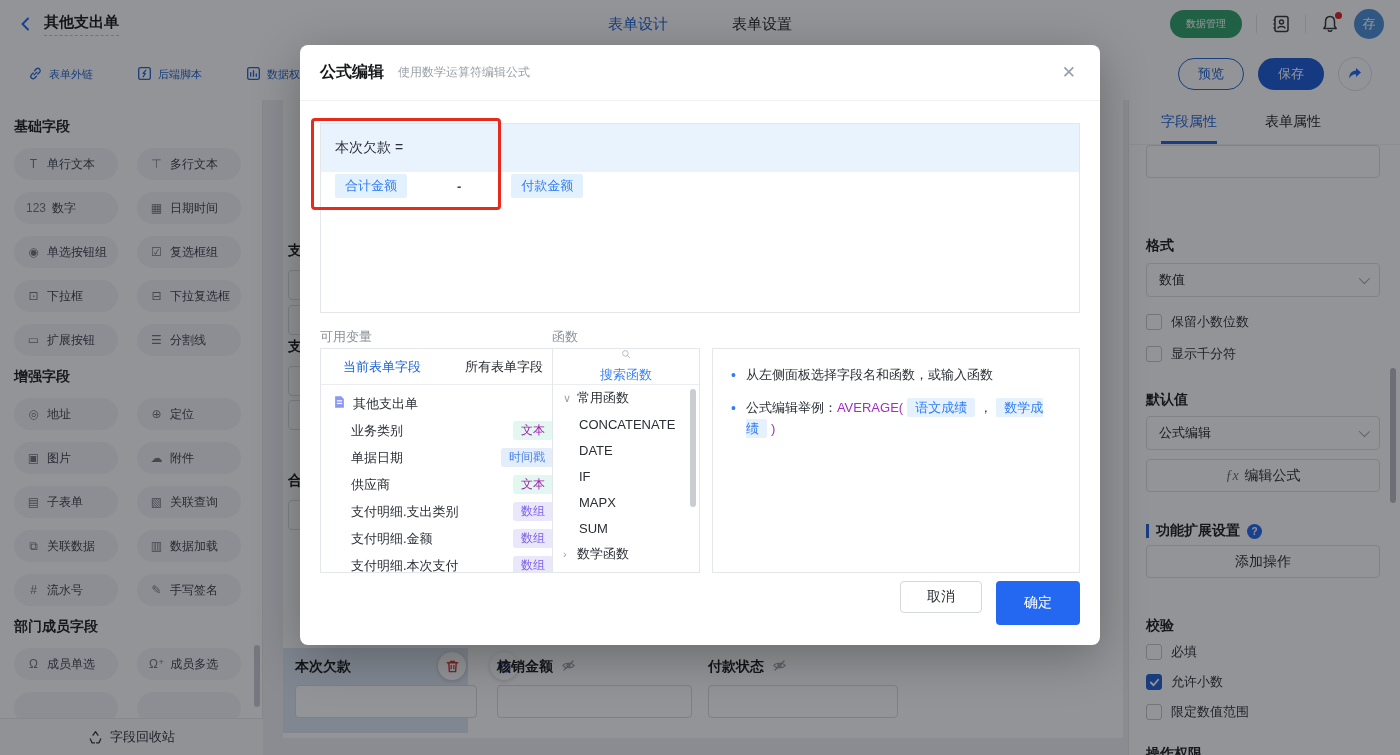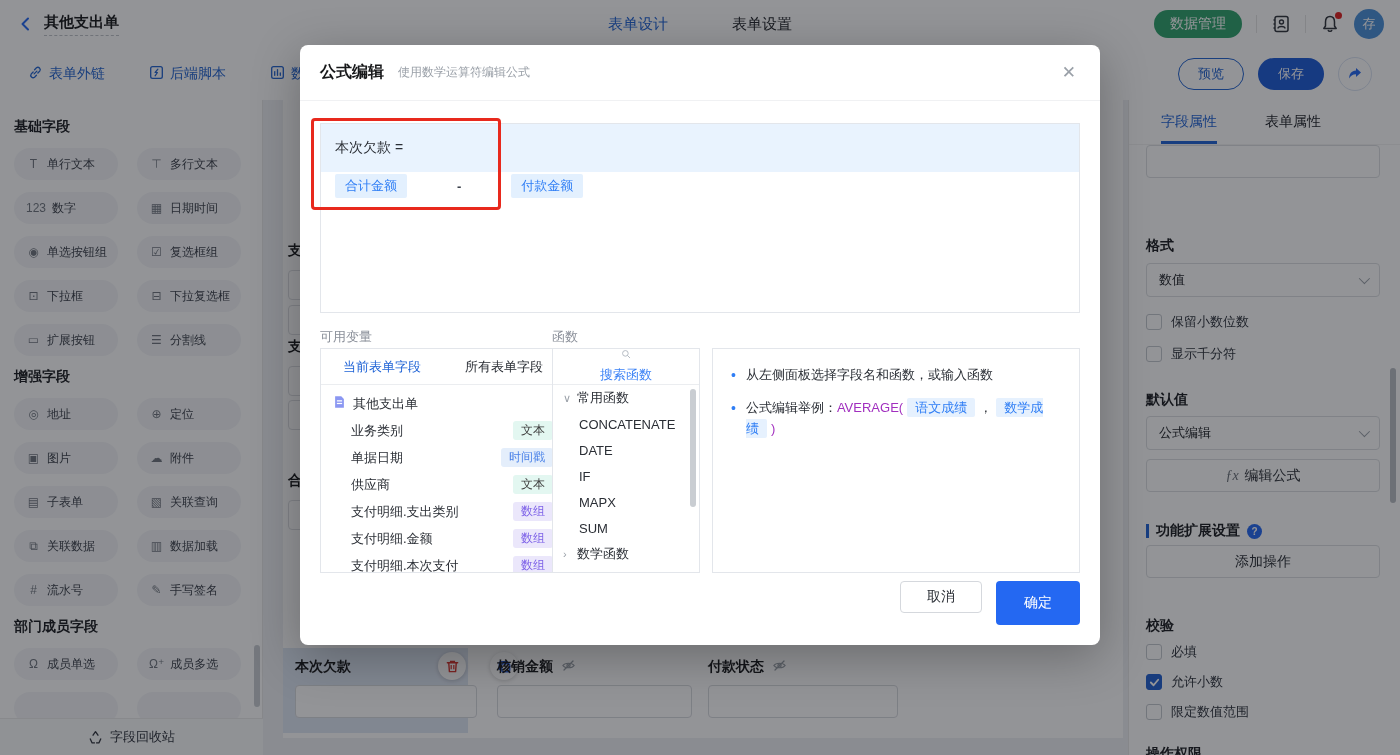--- a/index.html
+++ b/index.html
@@ -8,30 +8,30 @@
   #app{position:relative;width:1400px;height:755px;background:#eef0f4;overflow:hidden;font-size:13px;}
 
   
   .topbar{position:absolute;top:0;left:0;right:0;height:48px;background:#fff;display:flex;align-items:center;z-index:1;}
   .back{margin-left:18px;display:flex;align-items:center;cursor:pointer;}
   .doc-title{margin-left:10px;font-size:15px;font-weight:bold;color:#17181a;position:relative;padding-bottom:3px;border-bottom:1px dashed #bfc3c9;}
   .topbar-tabs{position:absolute;left:50%;transform:translateX(-50%);display:flex;gap:64px;}
   .topbar-tabs .ttab{font-size:15px;color:#21242a;cursor:pointer;}
   .topbar-tabs .ttab.active{color:#1f63d6;}
   .topbar-right{position:absolute;right:16px;display:flex;align-items:center;gap:14px;}
-  .pill-green{height:28px;padding:0 16px;border-radius:14px;background:#2ea26c;color:#fff;font-size:14px;display:flex;align-items:center;cursor:pointer;}
+  .pill-green{height:28px;padding:0 16px;border-radius:14px;background:#2ea26c;color:#fff;font-size:10px;display:flex;align-items:center;cursor:pointer;}
   .vdiv{width:1px;height:18px;background:#e3e3e3;}
   .iconbtn{position:relative;display:flex;align-items:center;cursor:pointer;}
   .reddot{position:absolute;top:-2px;right:-2px;width:7px;height:7px;border-radius:50%;background:#e02020;}
   .avatar{width:30px;height:30px;border-radius:50%;background:#4a90d9;color:#fff;font-size:13px;display:flex;align-items:center;justify-content:center;cursor:pointer;}
 
   
   .toolbar{position:absolute;top:48px;left:0;right:0;height:52px;background:#fff;z-index:1;display:flex;align-items:center;}
   .tlinks{display:flex;gap:44px;margin-left:28px;}
-  .tlink{color:#2264d1;font-size:14px;display:flex;align-items:center;gap:6px;cursor:pointer;white-space:nowrap;}
+  .tlink{color:#2264d1;font-size:11px;display:flex;align-items:center;gap:6px;cursor:pointer;white-space:nowrap;}
   .toolbar-right{position:absolute;right:28px;display:flex;align-items:center;gap:14px;}
   .btn-preview{width:66px;height:32px;border-radius:16px;border:1px solid #2264d1;color:#2264d1;background:#fff;font-size:13px;display:flex;align-items:center;justify-content:center;cursor:pointer;}
   .btn-save{width:66px;height:32px;border-radius:16px;background:#1c5bd8;color:#fff;font-size:13px;display:flex;align-items:center;justify-content:center;cursor:pointer;}
   .btn-share{width:34px;height:34px;border-radius:50%;background:#fff;border:1px solid #d9e2f2;display:flex;align-items:center;justify-content:center;cursor:pointer;}
 
   
   .sidebar{position:absolute;top:100px;left:0;width:263px;bottom:0;background:#fff;border-right:1px solid #e8e8e8;overflow:hidden;padding:6px 0 0 14px;z-index:1;}
   .side-title{font-size:14px;font-weight:bold;color:#1b1d21;margin:12px 0 12px;}
   .fgrid{display:grid;grid-template-columns:104px 104px;gap:12px 19px;}
   .fbtn{height:32px;border-radius:16px;background:#f4f5f8;color:#3c414b;font-size:12px;display:flex;align-items:center;padding-left:12px;gap:6px;cursor:pointer;overflow:hidden;white-space:nowrap;}
@@ -89,21 +89,21 @@
   .mpanel{position:absolute;top:303px;height:225px;border:1px solid #e3e6eb;background:#fff;overflow:hidden;}
   .varpanel{left:20px;width:246px;}
   .vtabs{height:36px;display:flex;border-bottom:1px solid #ebedf0;}
   .vtab{flex:1;display:flex;align-items:center;justify-content:center;font-size:13px;color:#2a2e35;cursor:pointer;}
   .vtab.active{color:#1f63d6;}
   .tree{padding-top:5px;position:relative;}
   .trow{height:27px;display:flex;align-items:center;padding:0 26px 0 12px;position:relative;font-size:13px;color:#2a2e35;cursor:pointer;}
   .trow .nm{white-space:nowrap;overflow:hidden;}
   .trow.child{padding-left:30px;}
   .badge{position:absolute;right:12px;font-size:12px;padding:1px 8px;border-radius:3px;}
-  .b-text{background:#e3f7f1;color:#404040;}
+  .b-text{background:#e3f7f1;color:#a21caf;}
   .b-time{background:#e4eefb;color:#4a82e8;}
   .b-array{background:#ebe7fb;color:#7e62e8;}
   .vthumb{position:absolute;right:3px;top:40px;width:6px;height:72px;border-radius:3px;background:#c9cdd2;}
   .fnpanel{left:252px;width:148px;}
   .fnsearch{height:36px;display:flex;align-items:center;gap:7px;padding:0 10px;border-bottom:1px solid #ebedf0;color:#3b82f6;font-size:13px;flex-direction:column;}
   .fnrow{height:26px;display:flex;align-items:center;font-size:13px;color:#2a2e35;padding-left:10px;cursor:pointer;white-space:nowrap;}
   .fnrow .car{color:#9aa0a8;font-size:11px;width:14px;}
   .fnrow.fn{padding-left:26px;}
   .fthumb{position:absolute;right:3px;top:40px;width:6px;height:118px;border-radius:3px;background:#c9cdd2;}
   .helppanel{left:412px;width:368px;padding:16px 18px;}

